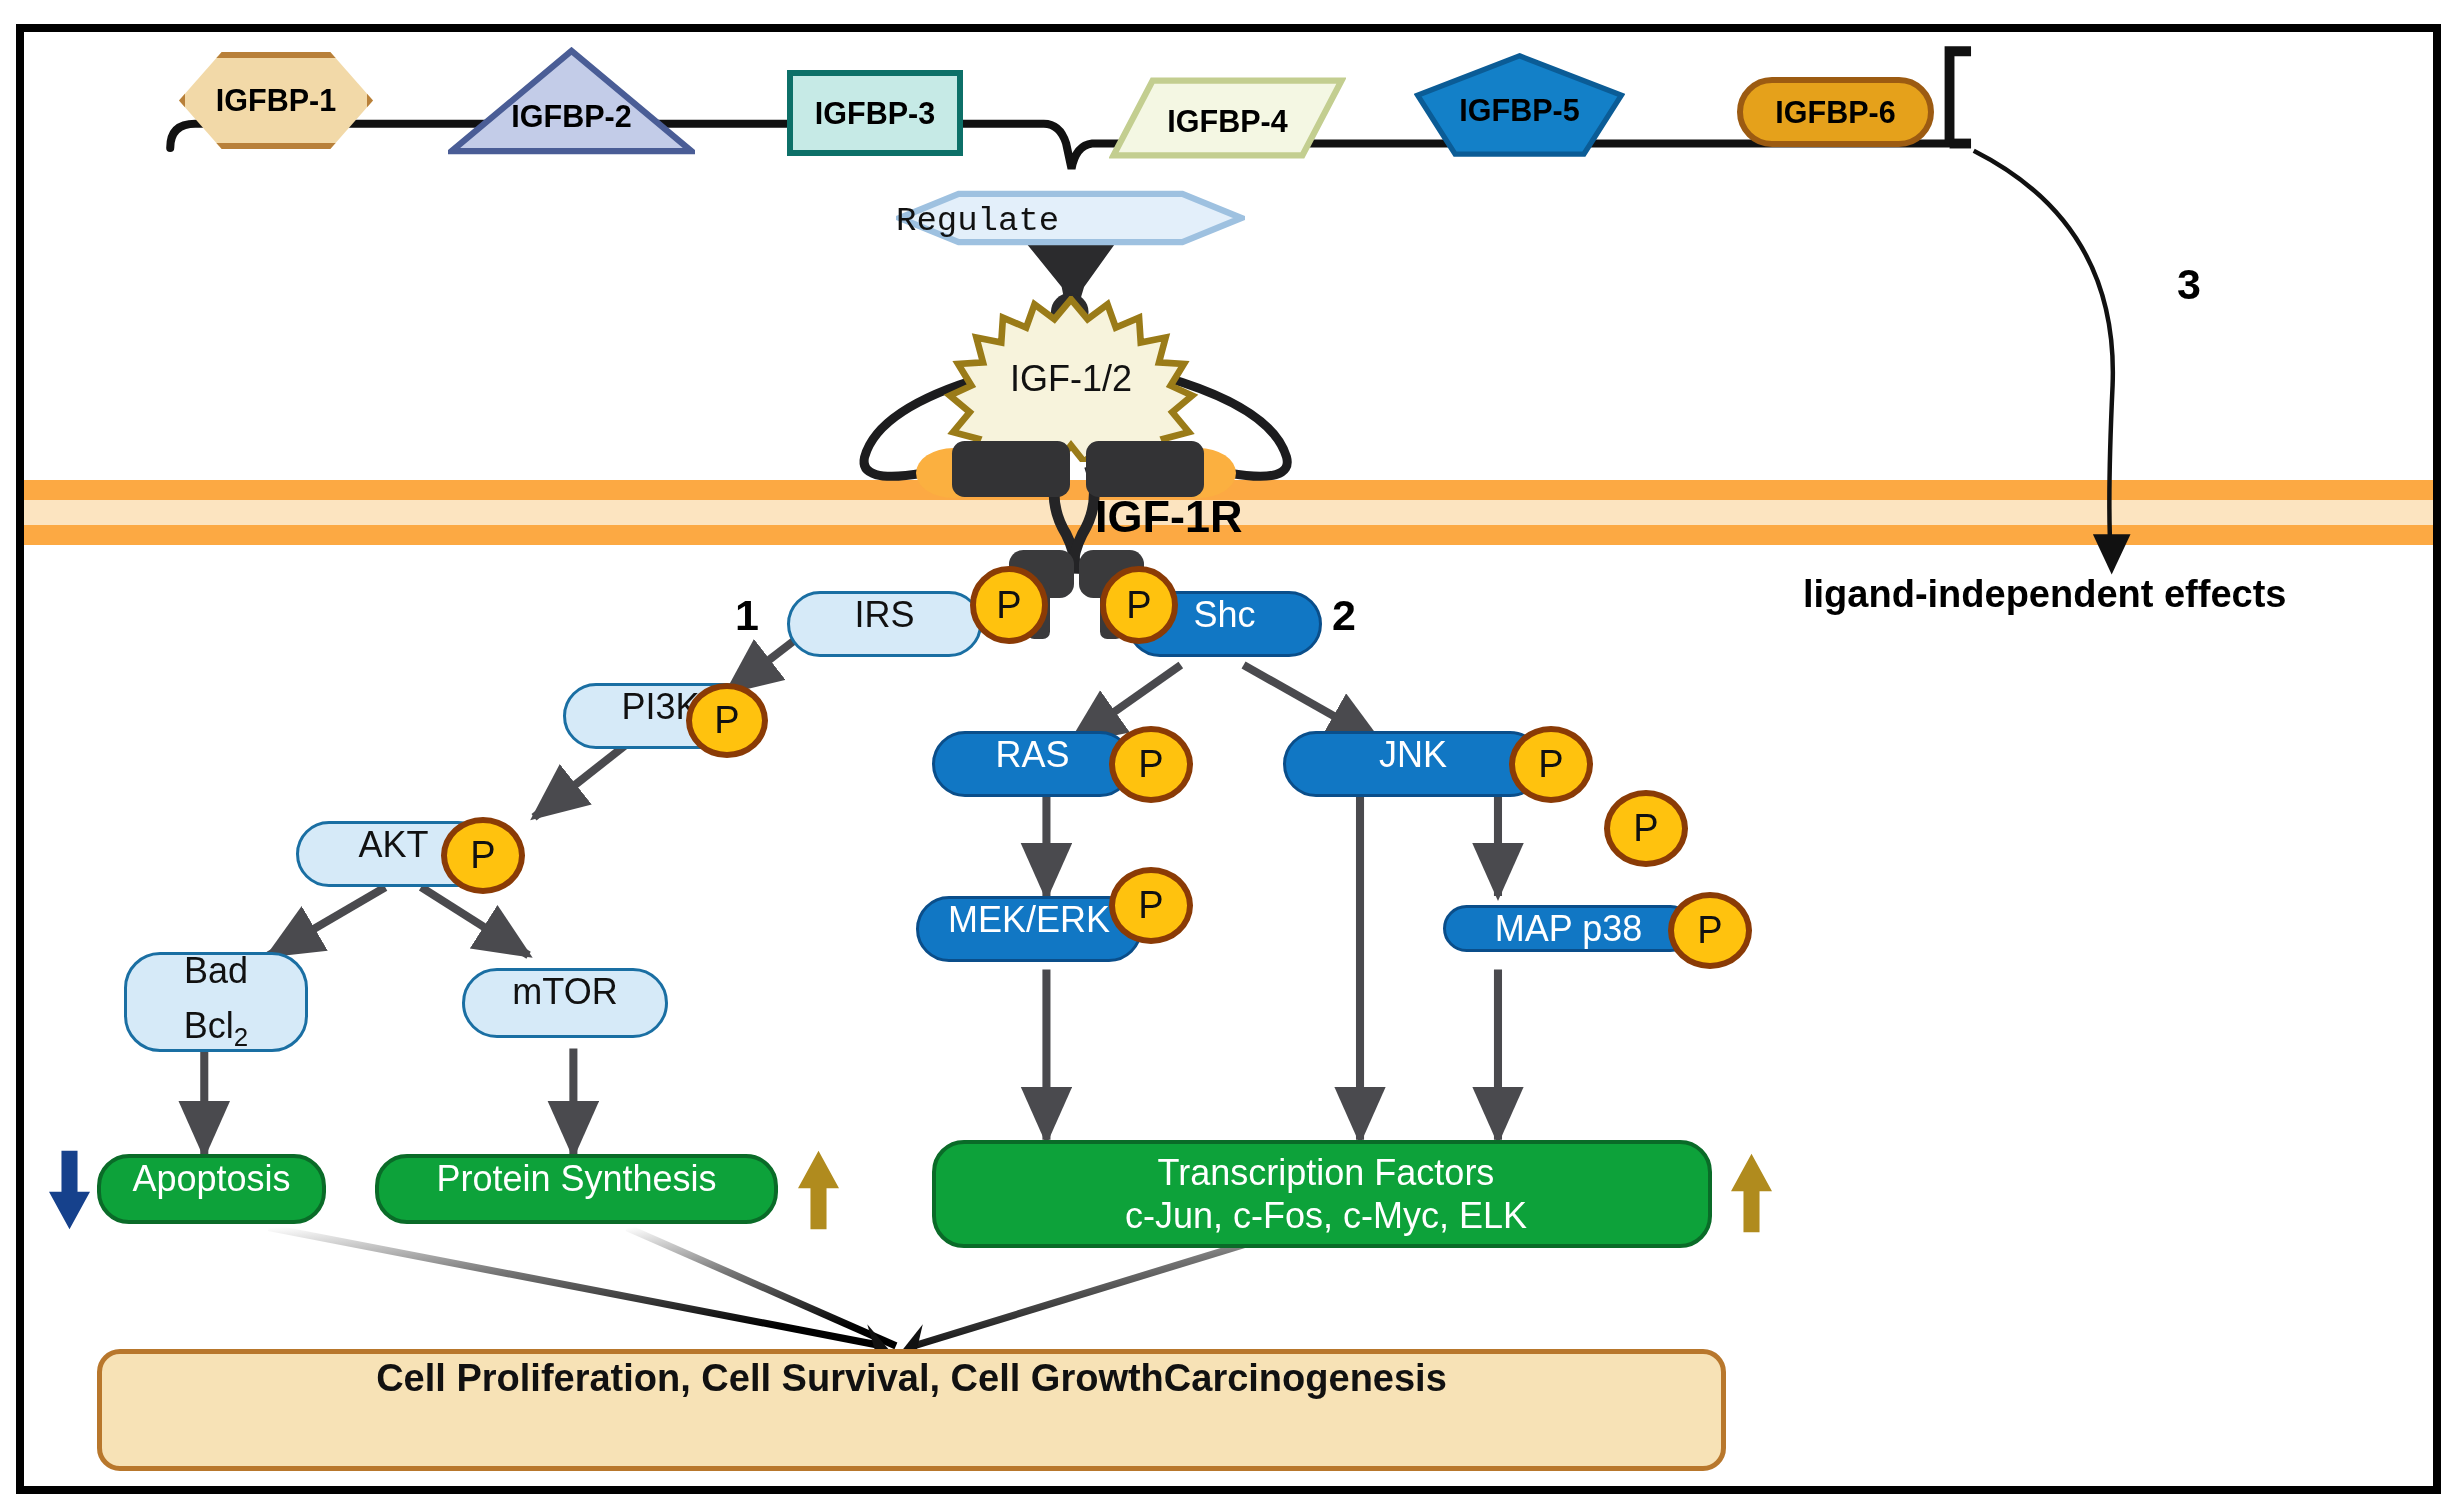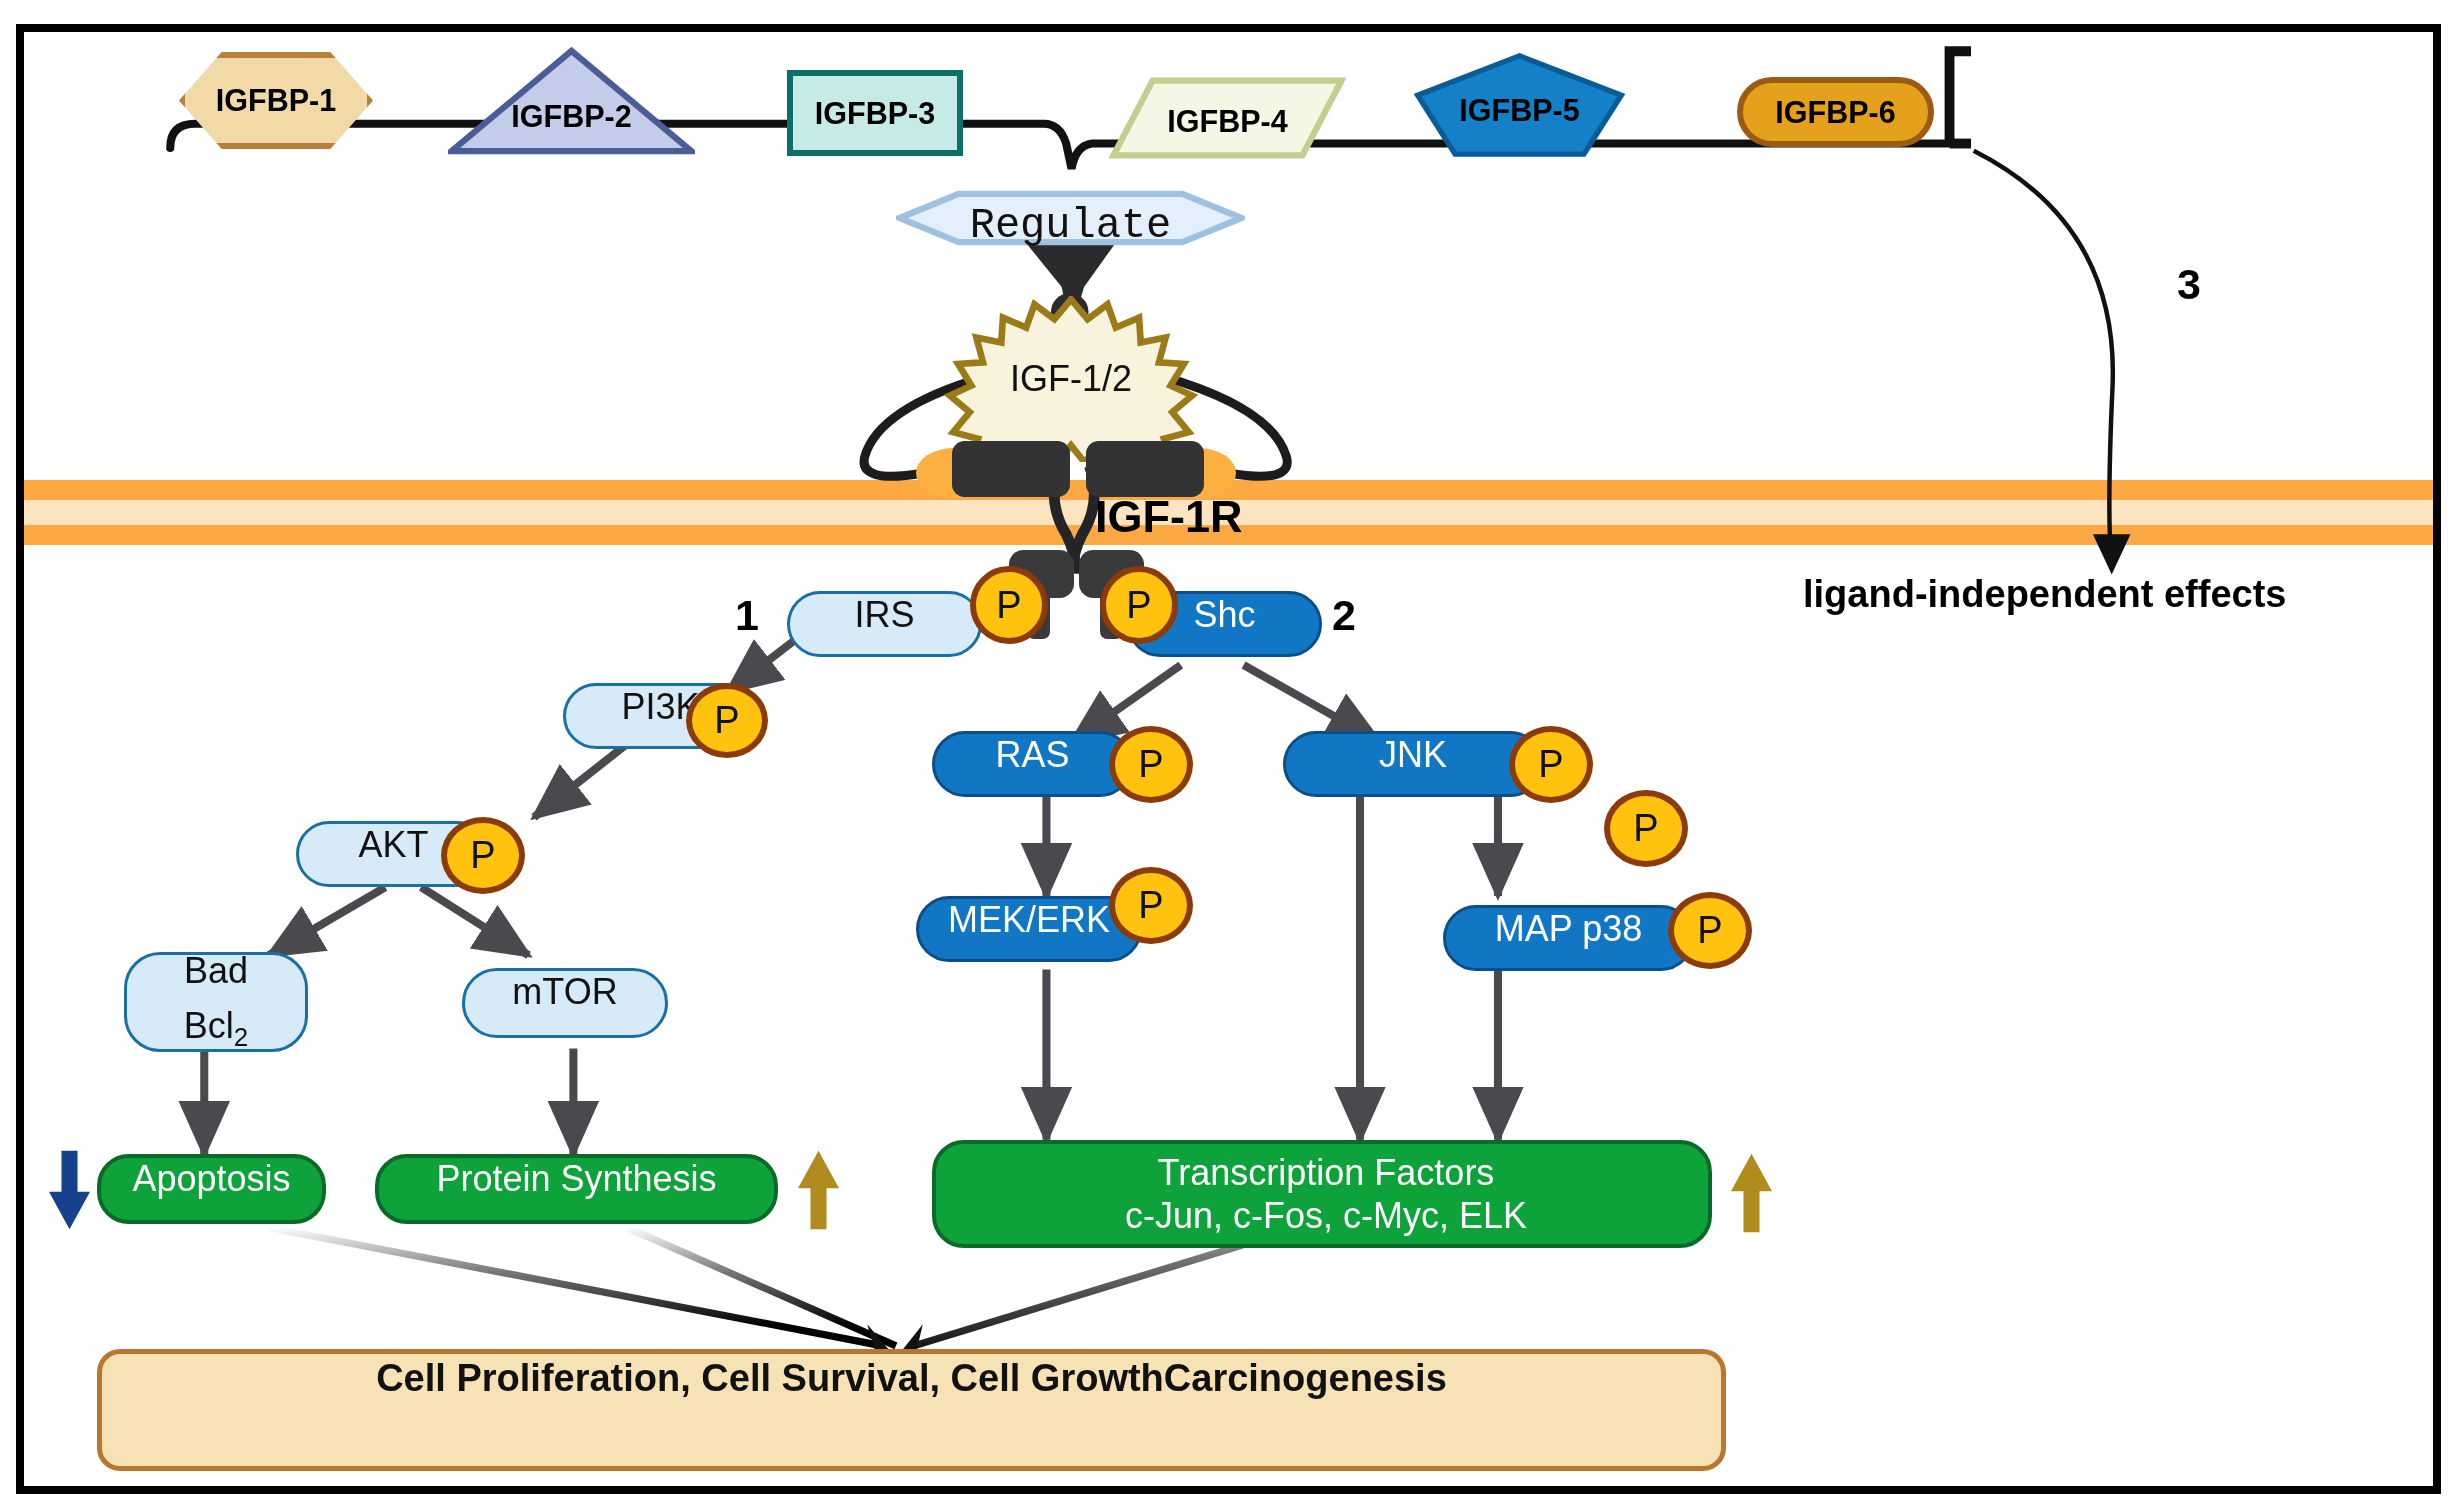--- a/index.html
+++ b/index.html
@@ -158,21 +158,21 @@
   </div>
 
   <div class="bp pillshape" style="left:1737px;top:77px;width:197px;height:70px;font-size:30.5px;">
     <span>IGFBP-6</span>
   </div>
 
   <div style="position:absolute;left:896px;top:190px;width:349px;height:56px;">
     <svg width="349" height="56" viewBox="0 0 390 62">
       <polygon points="4,31 70,4 320,4 386,31 320,58 70,58" fill="#E3EFFA" stroke="#9EC1E0" stroke-width="7"></polygon>
     </svg>
-    <span style="position:absolute;left:0;top:11.6px;width:349px;text-align:center;font-size:42px;font-family:'Liberation Mono',monospace;color:#111;">Regulate</span>
+    <span style="position:absolute;left:0;top:11.6px;width:349px;font-size:34px;font-family:'Liberation Mono',monospace;color:#111;">Regulate</span>
   </div>
 
   <div id="igfburst" style="left:905px;top:296px;width:332px;height:166px;">
     <svg width="332" height="166" viewBox="0 0 200 100" style="position:absolute;left:0;top:0;">
       <polygon fill="#F7F3DC" stroke="#9A7B18" stroke-width="4" points="100,2 110,14 122,5 127,19 141,13 142,28 157,25 153,40 168,41 160,54
                 173,60 161,70 171,82 156,86 161,98 146,96 145,100 133,93 127,100 117,91
                 108,100 100,90 92,100 83,91 73,100 67,93 55,100 54,96 39,98 44,86
                 29,82 39,70 27,60 40,54 32,41 47,40 43,25 58,28 59,13 73,19 78,5 90,14"></polygon>
     </svg>
     <span class="lbl" style="font-size:36px;">IGF-1/2</span>
@@ -248,21 +248,21 @@
   </div>
 
   <div class="node darkblue" style="left:1283px;top:731px;width:260px;height:66px;font-size:36px;">
     <span>JNK</span>
   </div>
 
   <div class="node darkblue" style="left:916px;top:896px;width:226px;height:66px;font-size:36px;">
     <span>MEK/ERK</span>
   </div>
 
-  <div class="node darkblue" style="left:1443px;top:905px;width:251px;height:66px;font-size:36px;">
+  <div class="node darkblue" style="left:1443px;top:905px;width:251px;height:47px;font-size:36px;">
     <span>MAP p38</span>
   </div>
 
   <div class="node green" style="left:97px;top:1154px;width:229px;height:70px;font-size:36px;">
     <span>Apoptosis</span>
   </div>
   <svg style="position:absolute;left:47px;top:1149px;width:45px;height:82px;" viewBox="0 0 50 92">
     <path d="M25,90 L2,48 L16,48 L16,2 L34,2 L34,48 L48,48 z" fill="#16418C"></path>
   </svg>
 

